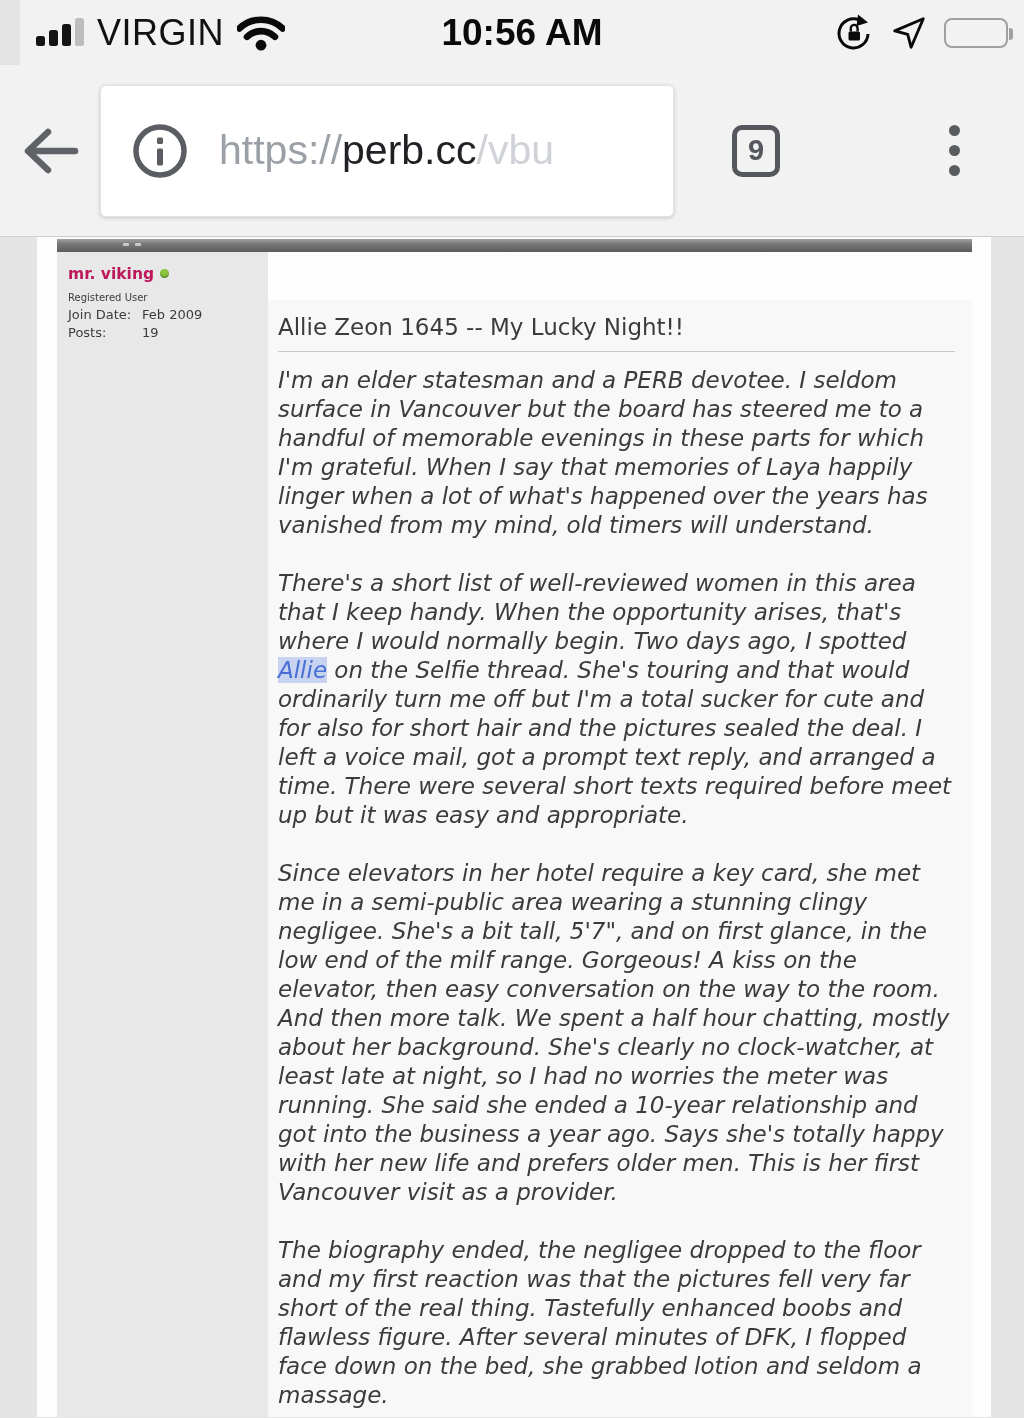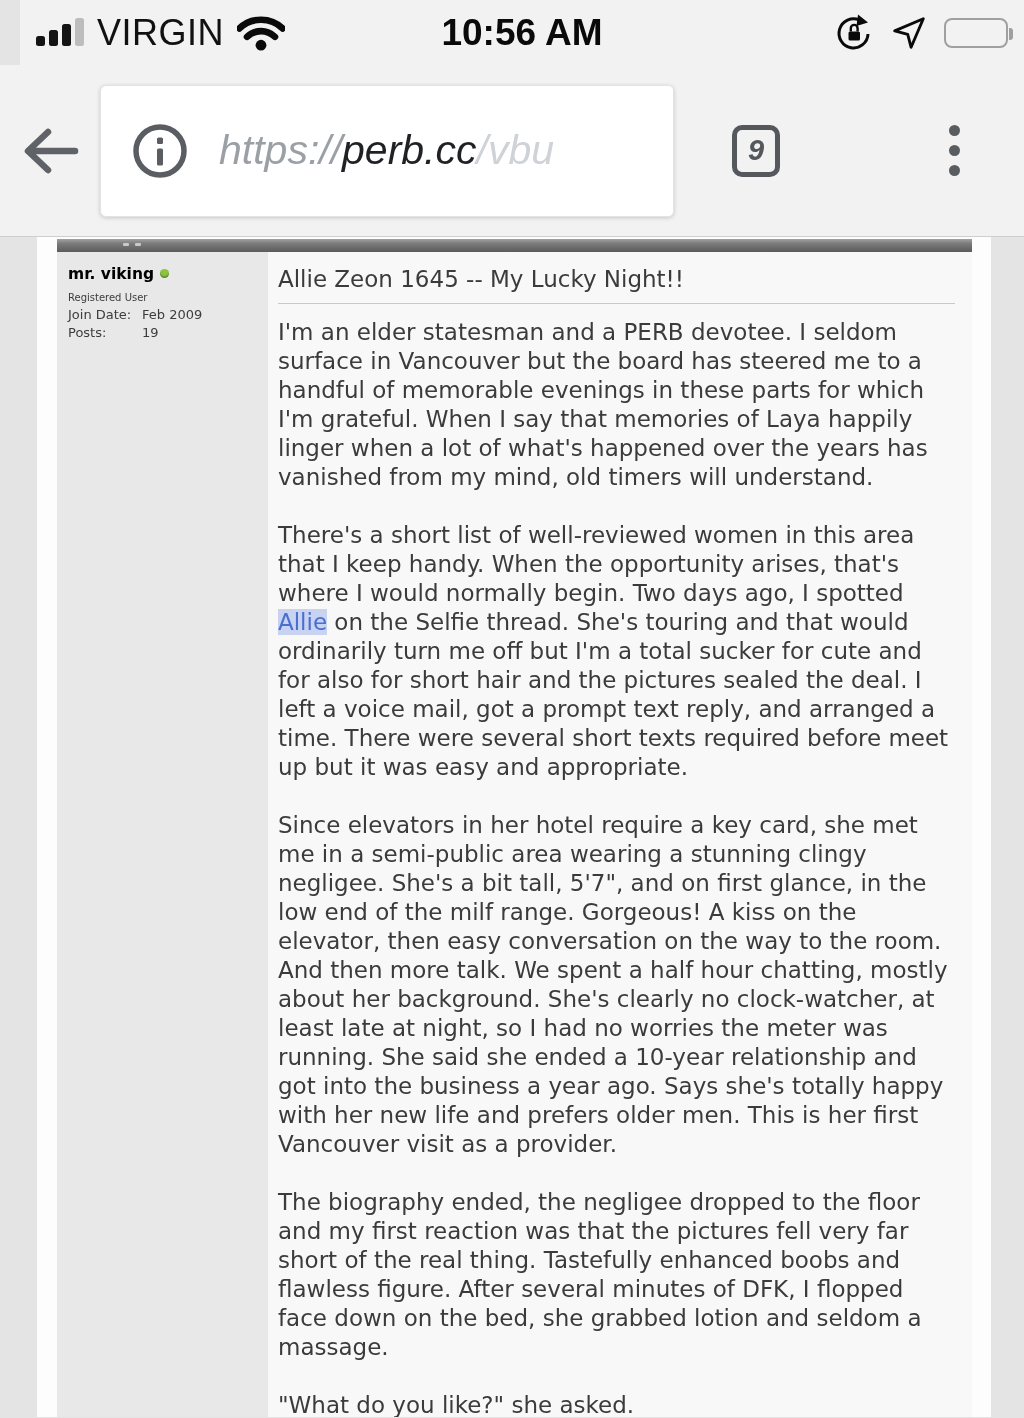--- a/index.html
+++ b/index.html
@@ -24,21 +24,21 @@
   .sb-right { margin-left:auto; display:flex; align-items:center; gap:17px; }
   .battery { position:relative; width:64px; height:30px; border:2.5px solid #a0a0a0;
              border-radius:8px; padding:2.5px; }
   .battery .fill { width:38%; height:100%; background:#111; border-radius:3px; }
   .battery .nub { position:absolute; right:-7px; top:8px; width:4.5px; height:12px;
                   background:#a0a0a0; border-radius:0 3px 3px 0; }
 
   
   .toolbar {
     height:172px; background:#f2f2f3; border-bottom:1px solid #cfcfcf;
-    display:flex; align-items:center; position:relative;font-style:italic;
+    display:flex; align-items:center; position:relative;
   }
   .back-btn { width:100px; display:flex; justify-content:center; cursor:pointer; }
   .url-bar {
     width:574px; height:132px; background:#fff; border-radius:6px;
     border:1px solid #e3e3e3; box-shadow:0 1px 4px rgba(0,0,0,.18);
     display:flex; align-items:center; padding-left:30px;
     position:relative; overflow:hidden;
   }
   .url-text { margin-left:30px; font-size:41px; white-space:nowrap; }
   .url-scheme { color:#9aa0a6; }
@@ -61,34 +61,34 @@
                 display:flex; flex-direction:column; }
   .post-header-bar { height:13px; flex:none; position:relative;
     background:linear-gradient(#a2a2a2 0%, #7b7b7b 35%, #5b5b5b 100%); }
   .remnant { position:absolute; left:66px; top:4px; display:flex; gap:6px; }
   .remnant i { display:block; width:6px; height:3px; background:#c9c9c9; border-radius:1px; }
   .post-row { flex:1; display:flex; min-height:0; }
 
   .author-cell { width:211px; flex:none; background:#e8e8e8; padding:13px 8px 0 11px;
                  font-family:"DejaVu Sans", sans-serif; }
   .username-row { display:flex; align-items:center; gap:6px; }
-  .username { font-size:15.5px; font-weight:bold; color:#000000; cursor:pointer; }
+  .username { font-size:15.5px; font-weight:bold; color:#be185d; cursor:pointer; }
   .online-dot { width:9px; height:9px; border-radius:50%; background:#8bc53f;
                 box-shadow:inset 0 -1.5px 1.5px rgba(0,0,0,.35); margin-top:-2px; }
   .user-title { margin-top:9px; font-size:10px; color:#3c3c3c; }
   .user-stats { margin-top:4px; font-size:13px; color:#3c3c3c; }
   .stat-row { display:flex; margin-top:3px; }
   .stat-label { width:74px; flex:none; }
 
   .content-cell { flex:1; background:#f8f8f8; padding:13px 17px 0 10px;
-                  font-family:"DejaVu Sans", sans-serif; color:#3b3b3b; overflow:hidden; }
+                  font-family:"DejaVu Sans", sans-serif; color:#3b3b3b; overflow:hidden;margin-top:48px; }
   .post-title { font-size:23px; line-height:29px; }
   .title-divider { border:none; border-top:1px solid #c9c9c9; margin-top:9px; }
   .post-body { margin-top:14px; font-size:23px; line-height:29px; }
-  .post-body p { margin-bottom:29px; }
+  .post-body p { margin-bottom:29px;font-style:italic; }
   .allie-link { color:#4a6fd2; background:#c8d3f1; cursor:pointer; }
 
   
   svg { display:block; }
 </style>
 </head>
 <body>
 
 <div class="status-bar">
   <div class="sb-left">

